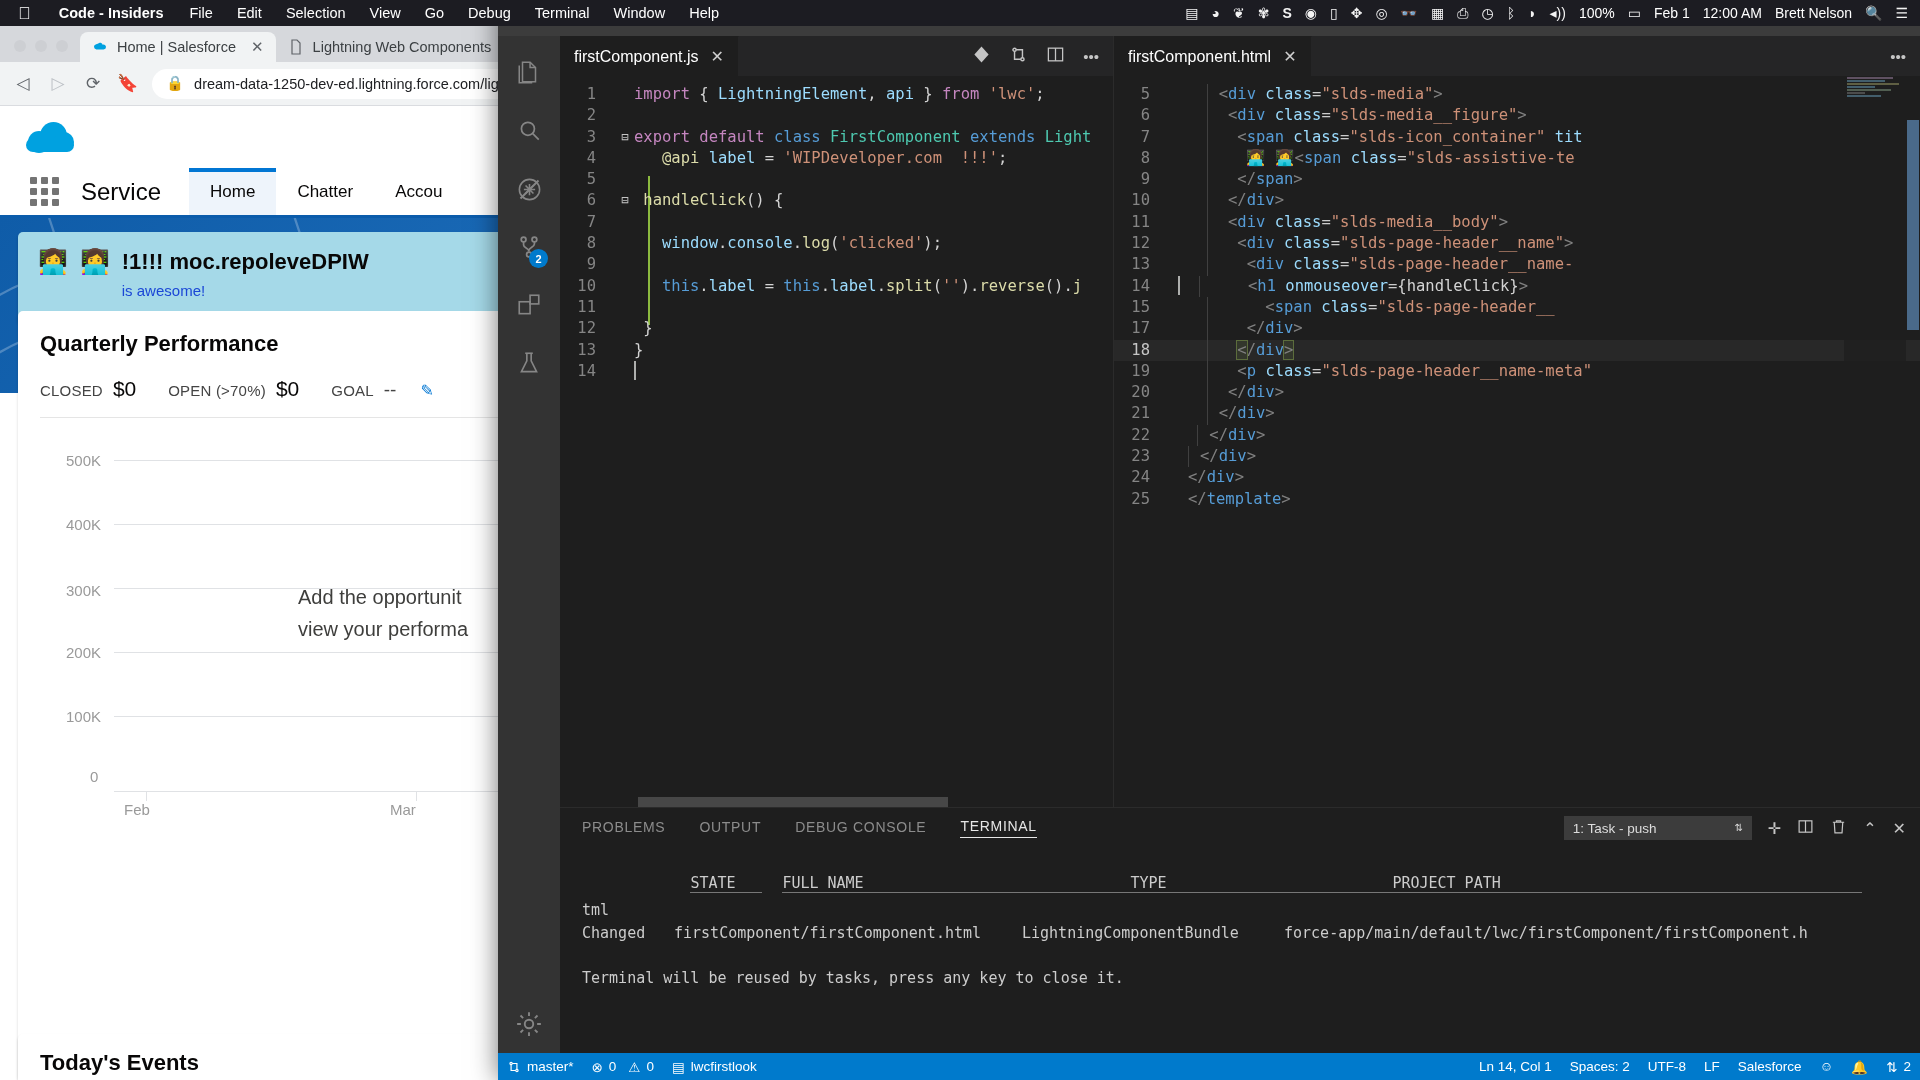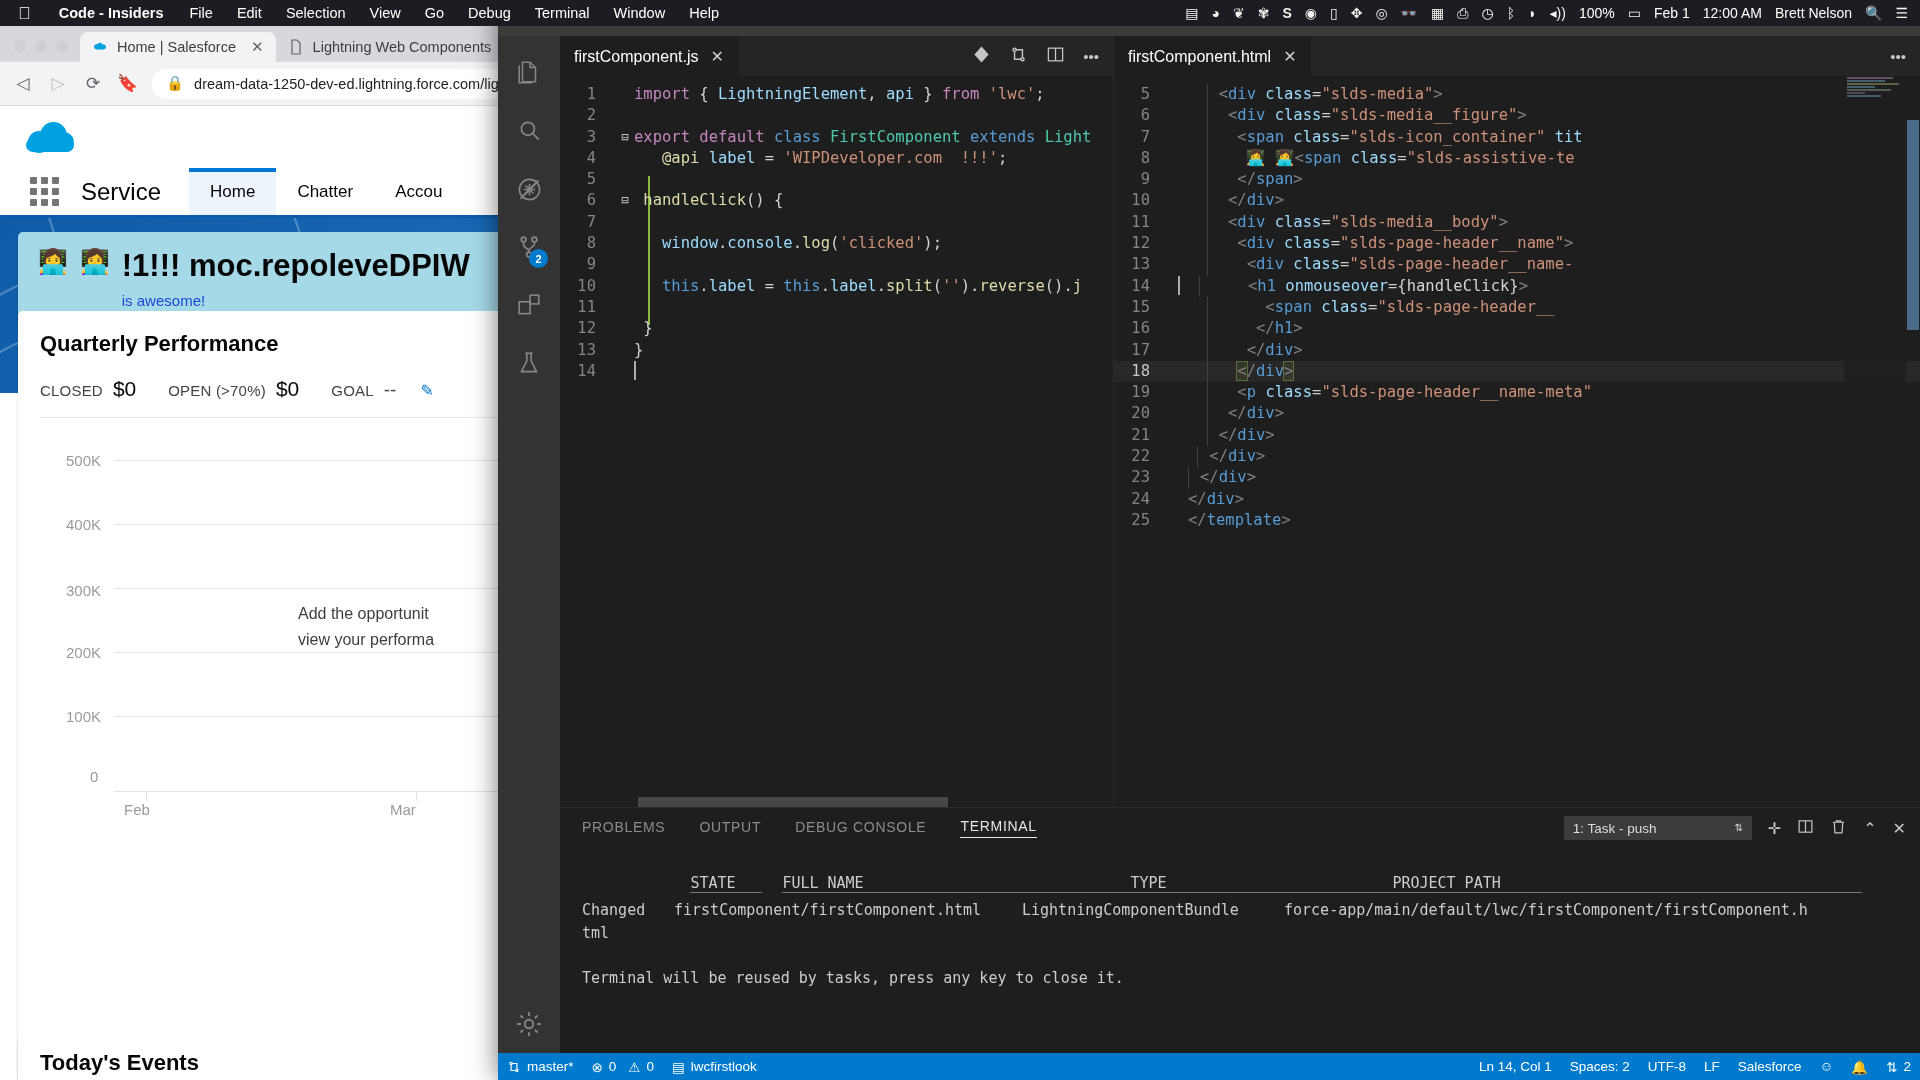--- a/index.html
+++ b/index.html
@@ -81,40 +81,40 @@
     height: 175px; position: relative; overflow: hidden;
     background: linear-gradient(135deg,#0f5ca8 0%,#1b6bb8 45%,#7f9dc7 100%);
   }
   #sf-banner-bg svg { position: absolute; inset: 0; opacity: .25; }
   #sf-alert {
     position: absolute; left: 18px; right: -40px; top: 14px; height: 92px;
     background: #a5d9e8; border-radius: 5px; box-shadow: 0 2px 3px rgba(0,0,0,.2);
     display: flex; align-items: flex-start; padding: 18px 20px; gap: 12px;
   }
   #sf-alert .emo { font-size: 24px; line-height: 1; }
-  #sf-alert .ttl { font-size: 31px; font-weight: bold; color: #080707; line-height: 1.05; }
+  #sf-alert .ttl { font-size: 22px; font-weight: bold; color: #080707; line-height: 1.05; }
   #sf-alert .sub { font-size: 15px; color: #1b47d6; margin-top: 9px; }
 
   #sf-card {
     position: absolute; left: 18px; right: -120px; top: 205px; bottom: 0;
     background: #fff; border-radius: 5px; box-shadow: 0 2px 3px rgba(0,0,0,.16);
     padding: 20px 22px 0 22px; overflow: hidden;
   }
   #sf-card h2 { font-size: 22px; color: #080707; }
   #qp-stats { display: flex; align-items: baseline; gap: 10px; margin-top: 20px; padding-bottom: 16px;
               border-bottom: 1px solid #e5e5e5; }
   #qp-stats .lbl { font-size: 15px; color: #444; letter-spacing: .2px; }
   #qp-stats .val { font-size: 21px; color: #080707; margin-right: 22px; }
   #qp-stats .dash { font-size: 19px; color: #444; margin-right: 14px; }
   #qp-stats .pencil { color: #0176d3; font-size: 16px; }
 
   #qp-chart { position: relative; height: 420px; margin-top: 8px; }
   .gl { position: absolute; left: 74px; right: 0; height: 1px; background: #e0e2e5; }
   .gl-lab { position: absolute; left: 26px; font-size: 15px; color: #9a9a9a; transform: translateY(-50%); }
-  #qp-note { position: absolute; left: 258px; top: 155px; font-size: 16px; color: #3e3e3c; line-height: 1.6; width: 240px; margin-top: 20px; }
+  #qp-note { position: absolute; left: 258px; top: 155px; font-size: 20px; color: #3e3e3c; line-height: 1.6; width: 240px; }
   #qp-axis { position: absolute; left: 74px; right: 0; bottom: 54px; height: 1px; background: #e0e2e5; }
   .xlab { position: absolute; bottom: 28px; font-size: 15px; color: #9a9a9a; }
   .xtick { position: absolute; bottom: 45px; width: 1px; height: 9px; background: #e0e2e5; }
   #qp-legend { position: absolute; bottom: -2px; left: 0; right: 0; display: flex; justify-content: center; gap: 40px;
                align-items: center; font-size: 16px; color: #3e3e3c; }
   #qp-legend .sw { width: 11px; height: 11px; background: #f9a825; display: inline-block; margin-right: 9px; }
   #sf-today { position: absolute; left: 18px; right: -120px; bottom: -26px; height: 72px;
               background: #fff; border-radius: 5px; box-shadow: 0 2px 3px rgba(0,0,0,.16);
               padding: 16px 22px; }
   #sf-today h2 { font-size: 22px; color: #080707; }
@@ -532,21 +532,20 @@
               <div class="cline"><span class="lno">6</span><span class="fold"></span><span class="ctext">  <span class="ind"></span> <span class="t-brk">&lt;</span><span class="t-tag">div</span> <span class="t-attr">class</span>=<span class="t-str">"slds-media__figure"</span><span class="t-brk">&gt;</span></span></div>
               <div class="cline"><span class="lno">7</span><span class="fold"></span><span class="ctext">  <span class="ind"></span>  <span class="t-brk">&lt;</span><span class="t-tag">span</span> <span class="t-attr">class</span>=<span class="t-str">"slds-icon_container"</span> <span class="t-attr">tit</span></span></div>
               <div class="cline"><span class="lno">8</span><span class="fold"></span><span class="ctext">  <span class="ind"></span>   👩‍💻 👩‍💻<span class="t-brk">&lt;</span><span class="t-tag">span</span> <span class="t-attr">class</span>=<span class="t-str">"slds-assistive-te</span></span></div>
               <div class="cline"><span class="lno">9</span><span class="fold"></span><span class="ctext">  <span class="ind"></span>  <span class="t-brk">&lt;/</span><span class="t-tag">span</span><span class="t-brk">&gt;</span></span></div>
               <div class="cline"><span class="lno">10</span><span class="fold"></span><span class="ctext">  <span class="ind"></span> <span class="t-brk">&lt;/</span><span class="t-tag">div</span><span class="t-brk">&gt;</span></span></div>
               <div class="cline"><span class="lno">11</span><span class="fold"></span><span class="ctext">  <span class="ind"></span> <span class="t-brk">&lt;</span><span class="t-tag">div</span> <span class="t-attr">class</span>=<span class="t-str">"slds-media__body"</span><span class="t-brk">&gt;</span></span></div>
               <div class="cline"><span class="lno">12</span><span class="fold"></span><span class="ctext">  <span class="ind"></span>  <span class="t-brk">&lt;</span><span class="t-tag">div</span> <span class="t-attr">class</span>=<span class="t-str">"slds-page-header__name"</span><span class="t-brk">&gt;</span></span></div>
               <div class="cline"><span class="lno">13</span><span class="fold"></span><span class="ctext">  <span class="ind"></span>   <span class="t-brk">&lt;</span><span class="t-tag">div</span> <span class="t-attr">class</span>=<span class="t-str">"slds-page-header__name-</span></span></div>
               <div class="cline"><span class="lno">14</span><span class="fold"></span><span class="ctext"><span class="cursorbar" style="margin-left:-10px"></span>  <span class="ind"></span>    <span class="t-brk">&lt;</span><span class="t-tag">h1</span> <span class="t-attr">onmouseover</span>=<span class="t-pl">{handleClick}</span><span class="t-brk">&gt;</span></span></div>
               <div class="cline"><span class="lno">15</span><span class="fold"></span><span class="ctext">  <span class="ind"></span>     <span class="t-brk">&lt;</span><span class="t-tag">span</span> <span class="t-attr">class</span>=<span class="t-str">"slds-page-header__</span></span></div>
-              <div class="cline"><span class="lno">16</span><span class="fold"></span><span class="ctext">  <span class="ind"></span>    <span class="t-brk">&lt;/</span><span class="t-tag">h1</span><span class="t-brk">&gt;</span></span></div>
               <div class="cline"><span class="lno">17</span><span class="fold"></span><span class="ctext">  <span class="ind"></span>   <span class="t-brk">&lt;/</span><span class="t-tag">div</span><span class="t-brk">&gt;</span></span></div>
               <div class="cline curline-hl"><span class="lno cur">18</span><span class="fold"></span><span class="ctext">  <span class="ind"></span>  <span class="mark-brace t-brk">&lt;</span><span class="t-brk">/</span><span class="t-tag">div</span><span class="mark-brace t-brk">&gt;</span></span></div>
               <div class="cline"><span class="lno">19</span><span class="fold"></span><span class="ctext">  <span class="ind"></span>  <span class="t-brk">&lt;</span><span class="t-tag">p</span> <span class="t-attr">class</span>=<span class="t-str">"slds-page-header__name-meta"</span></span></div>
               <div class="cline"><span class="lno">20</span><span class="fold"></span><span class="ctext">  <span class="ind"></span> <span class="t-brk">&lt;/</span><span class="t-tag">div</span><span class="t-brk">&gt;</span></span></div>
               <div class="cline"><span class="lno">21</span><span class="fold"></span><span class="ctext">  <span class="ind"></span><span class="t-brk">&lt;/</span><span class="t-tag">div</span><span class="t-brk">&gt;</span></span></div>
               <div class="cline"><span class="lno">22</span><span class="fold"></span><span class="ctext"> <span class="ind"></span><span class="t-brk">&lt;/</span><span class="t-tag">div</span><span class="t-brk">&gt;</span></span></div>
               <div class="cline"><span class="lno">23</span><span class="fold"></span><span class="ctext"><span class="ind"></span><span class="t-brk">&lt;/</span><span class="t-tag">div</span><span class="t-brk">&gt;</span></span></div>
               <div class="cline"><span class="lno">24</span><span class="fold"></span><span class="ctext"><span class="t-brk">&lt;/</span><span class="t-tag">div</span><span class="t-brk">&gt;</span></span></div>
               <div class="cline"><span class="lno">25</span><span class="fold"></span><span class="ctext"><span class="t-brk">&lt;/</span><span class="t-tag">template</span><span class="t-brk">&gt;</span></span></div>
             </div>
@@ -592,22 +591,22 @@
             <span>⌃</span>
             <span>✕</span>
           </div>
         </div>
 
         <div id="term-body">
           <div class="tline">
             <span class="tunder" style="width:72px">STATE</span><span style="display:inline-block;width:20px"></span><span class="tunder" style="width:348px">FULL NAME</span><span class="tunder" style="width:262px">TYPE</span><span class="tunder" style="width:470px">PROJECT PATH</span>
           </div>
           <div class="tline">&nbsp;</div>
+          <div class="tline">tml</div>
           <div class="tline"><span style="display:inline-block;width:92px">Changed</span><span style="display:inline-block;width:348px">firstComponent/firstComponent.html</span><span style="display:inline-block;width:262px">LightningComponentBundle</span><span>force-app/main/default/lwc/firstComponent/firstComponent.h</span></div>
-          <div class="tline">tml</div>
           <div class="tline">&nbsp;</div>
           <div class="tline">Terminal will be reused by tasks, press any key to close it.</div>
         </div>
       </div>
     </div>
   </div>
 
   <div id="statusbar">
     <span class="sb">
       <svg width="14" height="14" viewBox="0 0 24 24" fill="none" stroke="currentColor" stroke-width="2">

